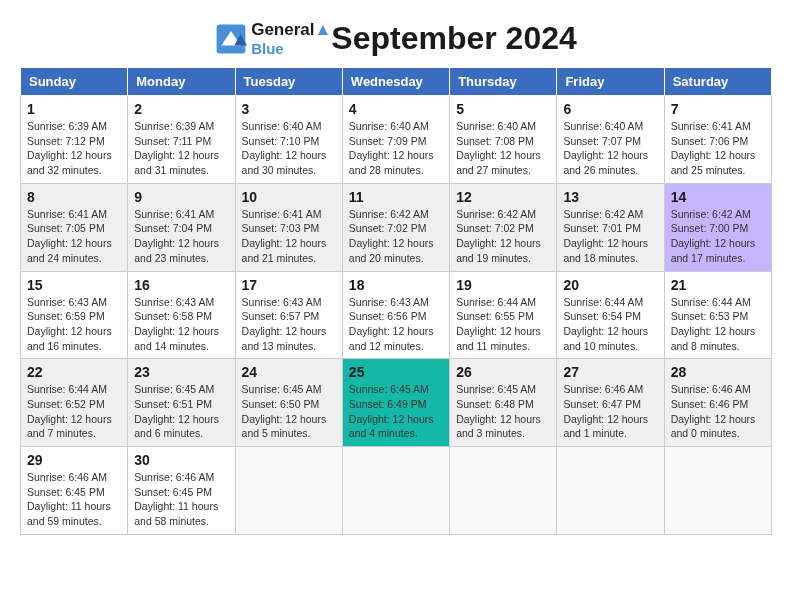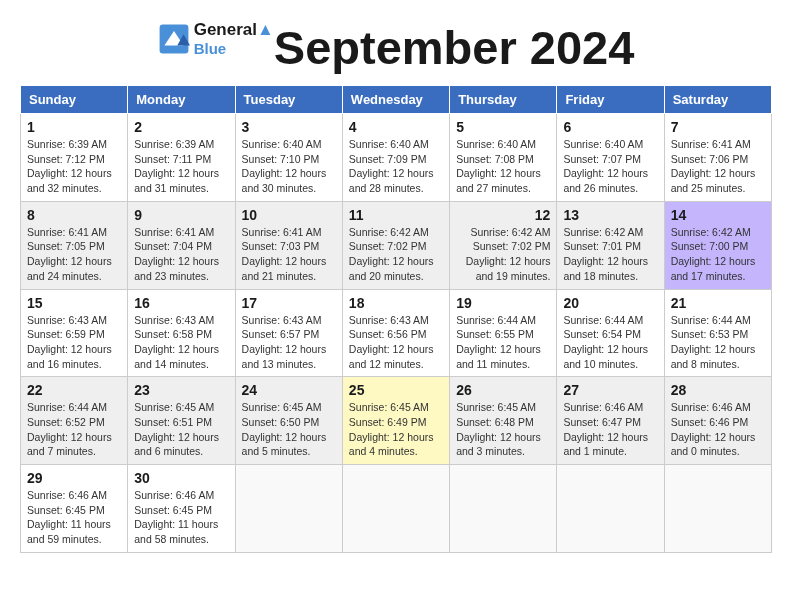--- a/index.html
+++ b/index.html
@@ -22,21 +22,21 @@
       gap: 4px;
     }
     .logo-icon {
       width: 32px;
       height: 32px;
     }
     .title-block {
       text-align: right;
     }
     .month-title {
-      font-size: 47px;
+      font-size: 32px;
       font-weight: bold;
       color: #1a1a1a;
     }
     .location {
       font-size: 16px;
       color: #444;
     }
     .calendar {
       width: 100%;
       border-collapse: collapse;
@@ -184,21 +184,21 @@
 Daylight: 12 hours
 and 21 minutes.</div>
         </td>
         <td style="background: rgb(239, 239, 239);">
           <span class="day-num">11</span>
           <div class="day-info" style="white-space: pre-line;">Sunrise: 6:42 AM
 Sunset: 7:02 PM
 Daylight: 12 hours
 and 20 minutes.</div>
         </td>
-        <td style="background: rgb(239, 239, 239); text-align: right;">
+        <td style="background: rgb(239, 239, 239);">
           <span class="day-num">12</span>
           <div class="day-info" style="white-space: pre-line;">Sunrise: 6:42 AM
 Sunset: 7:02 PM
 Daylight: 12 hours
 and 19 minutes.</div>
         </td>
         <td style="background: rgb(239, 239, 239);">
           <span class="day-num">13</span>
           <div class="day-info" style="white-space: pre-line;">Sunrise: 6:42 AM
 Sunset: 7:01 PM
@@ -279,21 +279,21 @@
 Daylight: 12 hours
 and 6 minutes.</div>
         </td>
         <td style="background: rgb(239, 239, 239);">
           <span class="day-num">24</span>
           <div class="day-info" style="white-space: pre-line;">Sunrise: 6:45 AM
 Sunset: 6:50 PM
 Daylight: 12 hours
 and 5 minutes.</div>
         </td>
-        <td style="background: #fef9c3;">
+        <td style="background: #14b8a6;">
           <span class="day-num">25</span>
           <div class="day-info" style="white-space: pre-line;">Sunrise: 6:45 AM
 Sunset: 6:49 PM
 Daylight: 12 hours
 and 4 minutes.</div>
         </td>
         <td style="background: rgb(239, 239, 239);">
           <span class="day-num">26</span>
           <div class="day-info" style="white-space: pre-line;">Sunrise: 6:45 AM
 Sunset: 6:48 PM

